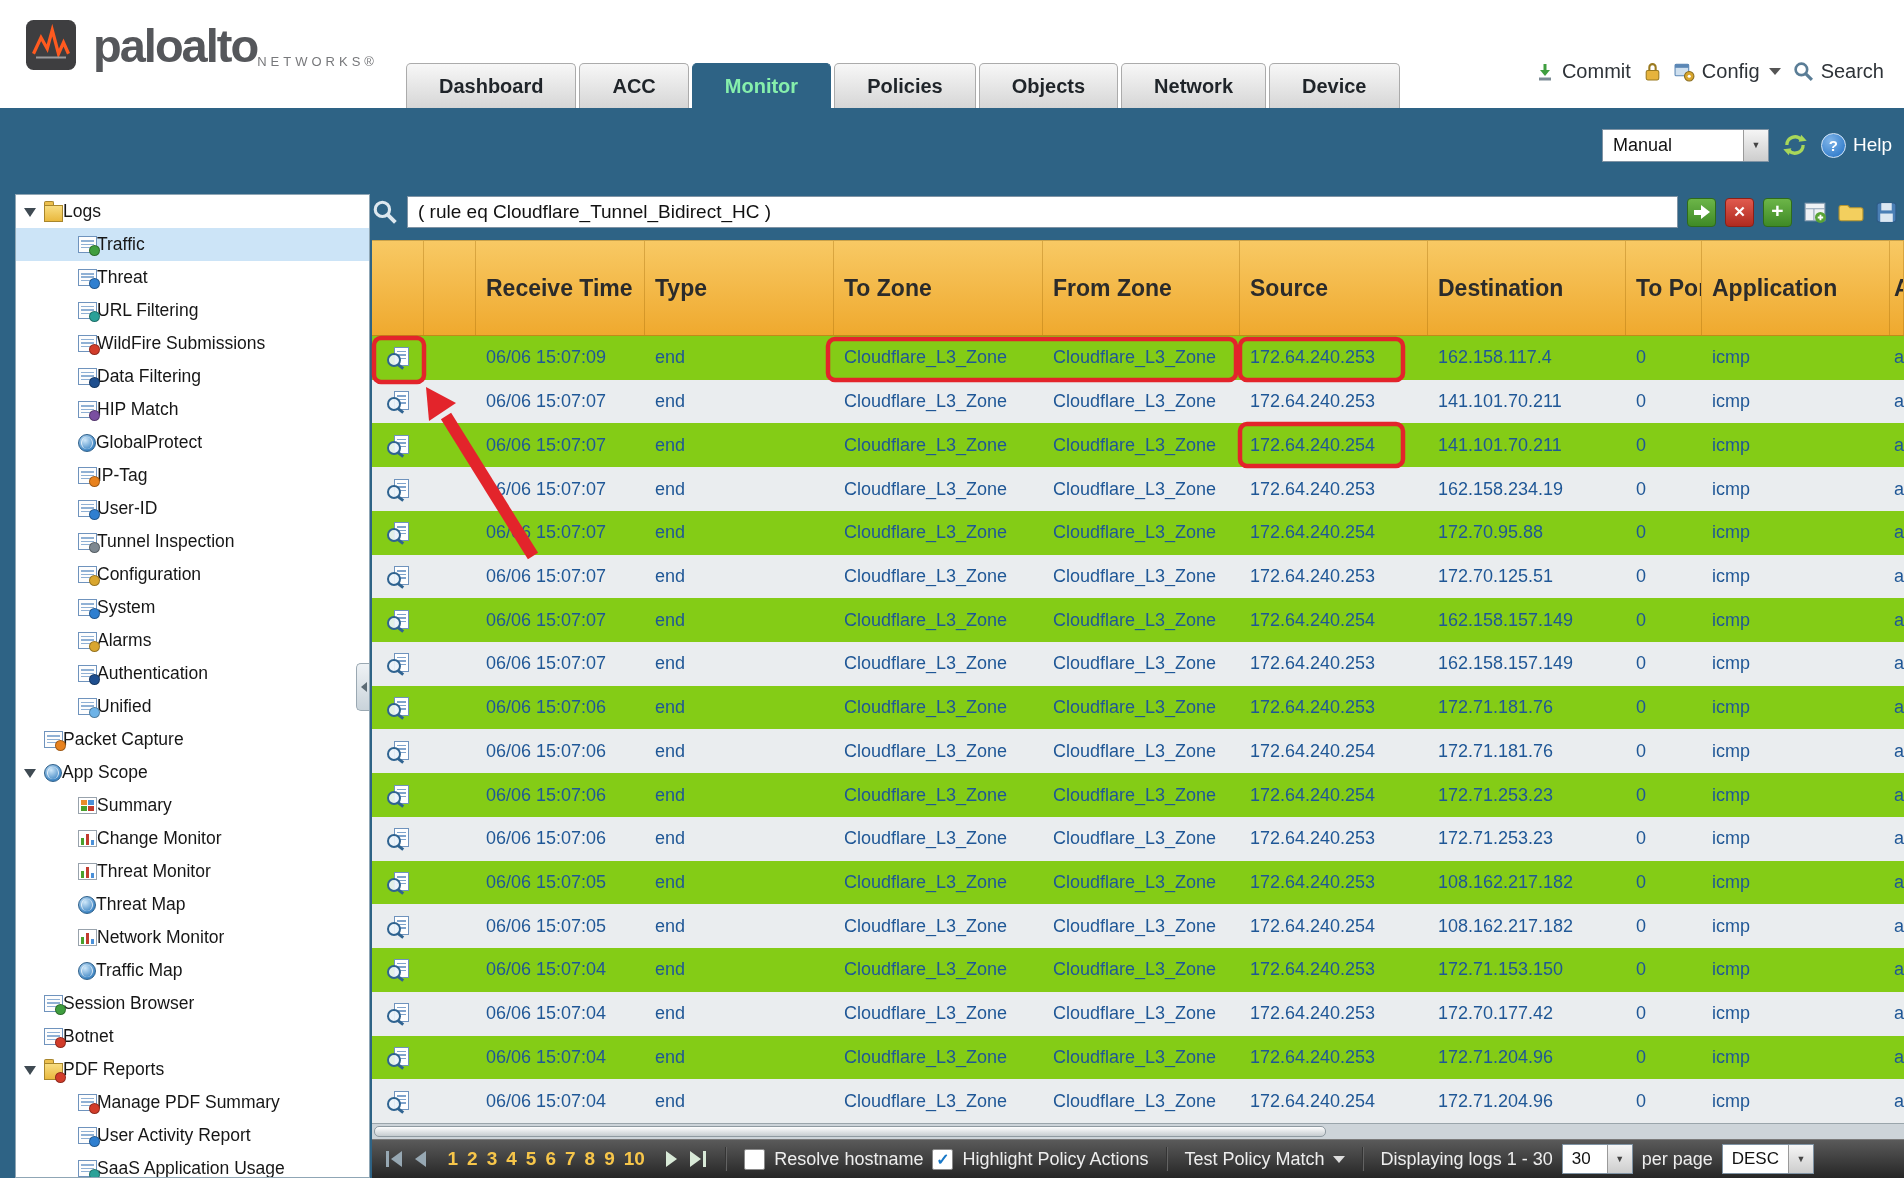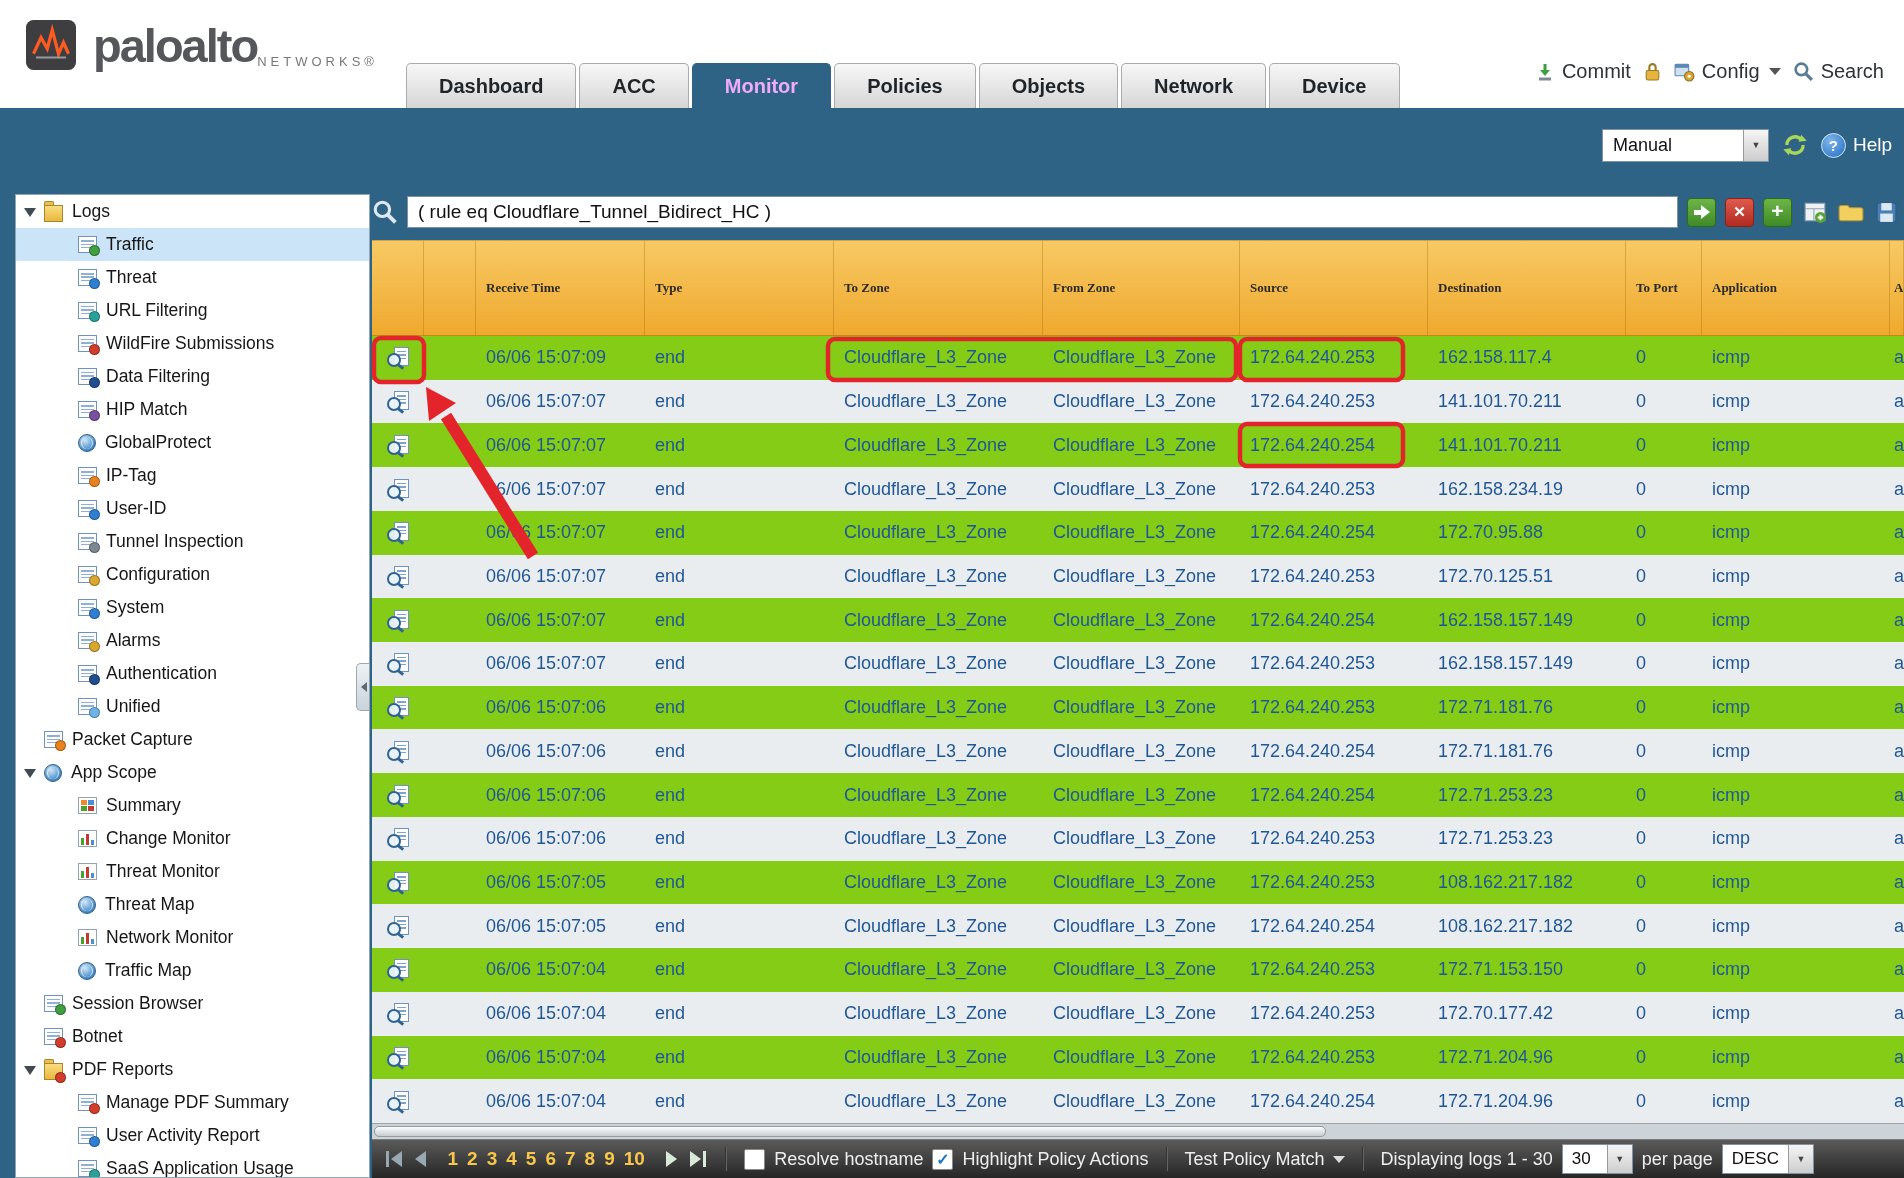--- a/index.html
+++ b/index.html
@@ -8,21 +8,21 @@
   
   .top{position:absolute;top:0;left:0;right:0;height:108px;background:#fff;}
   .brand{position:absolute;left:22px;top:20px;display:flex;align-items:center;gap:13px;}
   .brand-text{display:flex;flex-direction:row;align-items:flex-end;}
   .brand-name{font-size:47px;font-weight:700;color:#55575b;letter-spacing:-2px;line-height:1;}
   .brand-sub{font-size:13px;letter-spacing:4px;color:#77787b;margin-top:3px;}
   .tabs{position:absolute;left:406px;bottom:0;display:flex;}
   .tab{padding:0 32px;height:44px;display:flex;align-items:center;font-size:20px;font-weight:700;color:#1f2429;
        background:linear-gradient(#f7f7f7,#d6d6d6);border:1px solid #ababab;border-bottom:none;
        border-radius:5px 5px 0 0;margin-right:3px;cursor:pointer;}
-  .tab.active{background:#2e6385;color:#f0abfc;border-color:#2e6385;}
+  .tab.active{background:#2e6385;color:#86efac;border-color:#2e6385;}
   .hdr-actions{position:absolute;right:20px;top:60px;display:flex;align-items:center;gap:12px;font-size:20px;color:#2e3338;}
   .hact{display:inline-flex;align-items:center;gap:7px;cursor:pointer;white-space:nowrap;}
   .caret{width:0;height:0;border-left:6px solid transparent;border-right:6px solid transparent;border-top:7px solid #555;margin-left:2px;}
 
   
   .bluebar{position:absolute;top:108px;left:0;right:0;height:74px;display:flex;align-items:center;justify-content:flex-end;
            gap:12px;padding-right:12px;box-sizing:border-box;}
   .combo{display:inline-flex;align-items:stretch;height:31px;background:#fff;border:1px solid #7f93a4;cursor:pointer;}
   .combo-text{display:flex;align-items:center;padding:0 10px;font-size:18px;color:#111;min-width:120px;}
   .combo-btn{width:24px;background:linear-gradient(#f5f5f5,#cdcdcd);border-left:1px solid #9a9a9a;display:flex;align-items:center;justify-content:center;}
@@ -37,21 +37,21 @@
 
   
   .sidebar{position:absolute;left:15px;top:194px;width:355px;bottom:0;background:#fff;border:1px solid #8fa6b5;box-sizing:border-box;overflow:hidden;}
   .tree-item{display:flex;align-items:center;height:33px;font-size:17.5px;color:#161616;cursor:pointer;white-space:nowrap;}
   .tree-item.lvl0{padding-left:8px;}
   .tree-item.lvl1{padding-left:62px;}
   .tree-item.selected{background:#cce4f7;}
   .tree-arrow{width:13px;height:10px;margin-right:7px;position:relative;visibility:hidden;flex:none;}
   .tree-arrow.expanded{visibility:visible;}
   .tree-arrow.expanded::before{content:"";position:absolute;left:0;top:1px;border-left:6px solid transparent;border-right:6px solid transparent;border-top:9px solid #3f4a52;}
-  .tree-label{margin-left:9px;overflow:hidden;text-overflow:ellipsis;}
+  .tree-label{overflow:hidden;text-overflow:ellipsis;}
   .ti{width:17px;height:15px;position:relative;flex:none;display:inline-block;}
   .ti.doc{background:#fdfdfd;border:1px solid #6f93bd;}
   .ti.doc::before{content:"";position:absolute;left:2px;right:2px;top:3px;height:8px;background:repeating-linear-gradient(#8fb0d4 0 1.5px,transparent 1.5px 3.5px);}
   .ti.folder{background:linear-gradient(#f8dd80,#e9b83e);border:1px solid #a8862c;margin-top:3px;}
   .ti.folder::before{content:"";position:absolute;top:-5px;left:-1px;width:8px;height:3px;background:#edc04e;border:1px solid #a8862c;border-bottom:none;border-radius:2px 2px 0 0;}
   .ti.globe{width:16px;height:16px;background:radial-gradient(circle at 38% 32%,#cfe8fa,#3f86c4 72%);border-radius:50%;border:1px solid #2d5f8a;}
   .ti.globe::before{content:"";position:absolute;inset:2px;border-radius:50%;border:1px solid rgba(255,255,255,.75);border-top:none;border-bottom:none;}
   .ti.grid{background:#fff;border:1px solid #98a2ac;}
   .ti.grid::before{content:"";position:absolute;inset:2px;background:
     linear-gradient(#e98b2a,#e98b2a) 0 0/6px 5px no-repeat,
@@ -80,22 +80,22 @@
   .fi.apply .ahead{width:0;height:0;border:7px solid transparent;border-left:9px solid #fff;margin-right:-7px;}
   .fi.clear{background:linear-gradient(#e05a4e,#b02a1f);border:1px solid #8c1f16;}
   .fi.clear::before{content:"✕";color:#fff;font-weight:700;font-size:15px;}
   .fi.add{background:linear-gradient(#6cb548,#3f8a26);border:1px solid #2e6b1a;}
   .fi.add::before{content:"+";color:#fff;font-weight:700;font-size:21px;margin-top:-3px;}
 
   
   .tgrid{display:grid;grid-template-columns:52px 52px 169px 189px 209px 197px 188px 198px 76px 188px 1fr;}
   .thead{position:absolute;left:0;top:54px;right:0;height:96px;background:linear-gradient(#f8c964,#efa92e);
          border-top:1px solid #caa24a;border-bottom:1px solid #c08a1a;box-sizing:border-box;}
-  .th{display:flex;align-items:center;padding-left:10px;font-size:13px;font-weight:700;color:#2b2b2b;
-      border-right:1px solid rgba(160,105,10,.35);overflow:hidden;white-space:nowrap;font-family:Liberation Serif, serif;}
+  .th{display:flex;align-items:center;padding-left:10px;font-size:23px;font-weight:700;color:#2b2b2b;
+      border-right:1px solid rgba(160,105,10,.35);overflow:hidden;white-space:nowrap;}
   .tbody{position:absolute;left:0;top:150px;right:0;bottom:0;overflow:hidden;background:#fff;}
   .trow{height:43.72px;background:#84cc16;cursor:pointer;}
   .trow.alt{background:#eaedef;}
   .td{display:flex;align-items:center;padding-left:10px;font-size:18px;color:#1f5796;overflow:hidden;white-space:nowrap;}
   .td.icon-cell{justify-content:center;padding-left:0;}
   .detail-icon{position:relative;width:23px;height:21px;display:inline-block;}
   .di-doc{position:absolute;right:1px;top:0;width:13px;height:17px;background:#fff;border:1px solid #6f93bd;}
   .di-doc::before{content:"";position:absolute;left:2px;right:2px;top:3px;height:10px;background:repeating-linear-gradient(#7fa3cc 0 1.5px,transparent 1.5px 3.5px);}
   .di-mag{position:absolute;left:0;bottom:1px;width:10px;height:10px;border:2px solid #2f6390;border-radius:50%;background:rgba(235,243,250,.92);}
   .di-mag::after{content:"";position:absolute;right:-5px;bottom:-3px;width:7px;height:3px;background:#2f6390;transform:rotate(38deg);}

